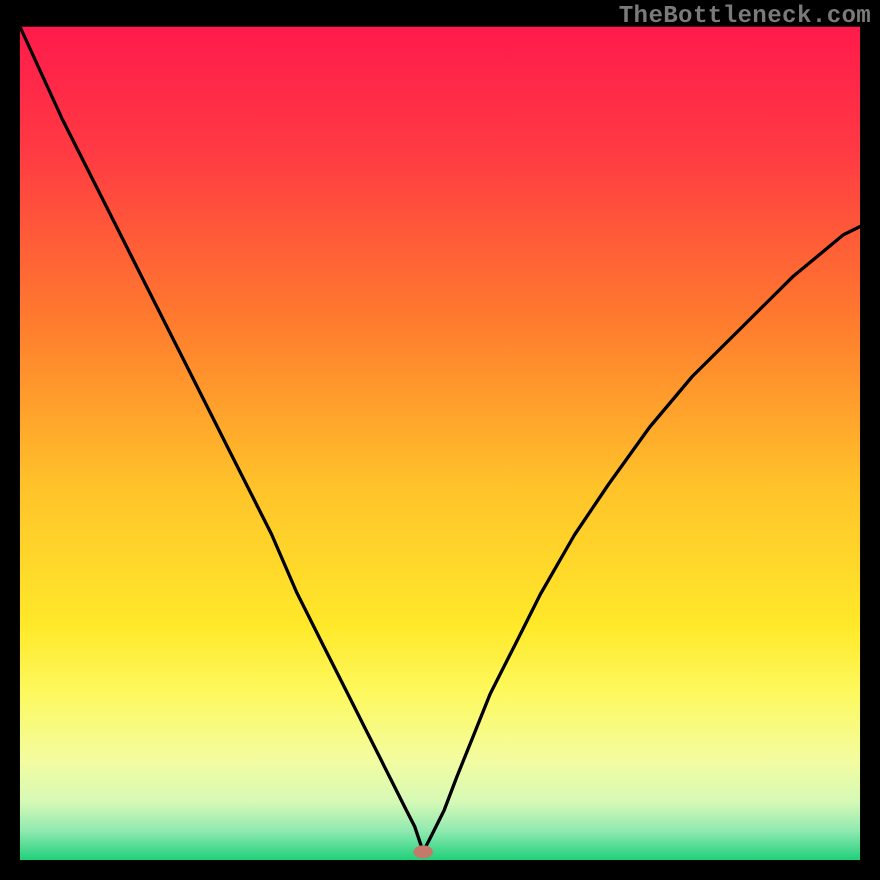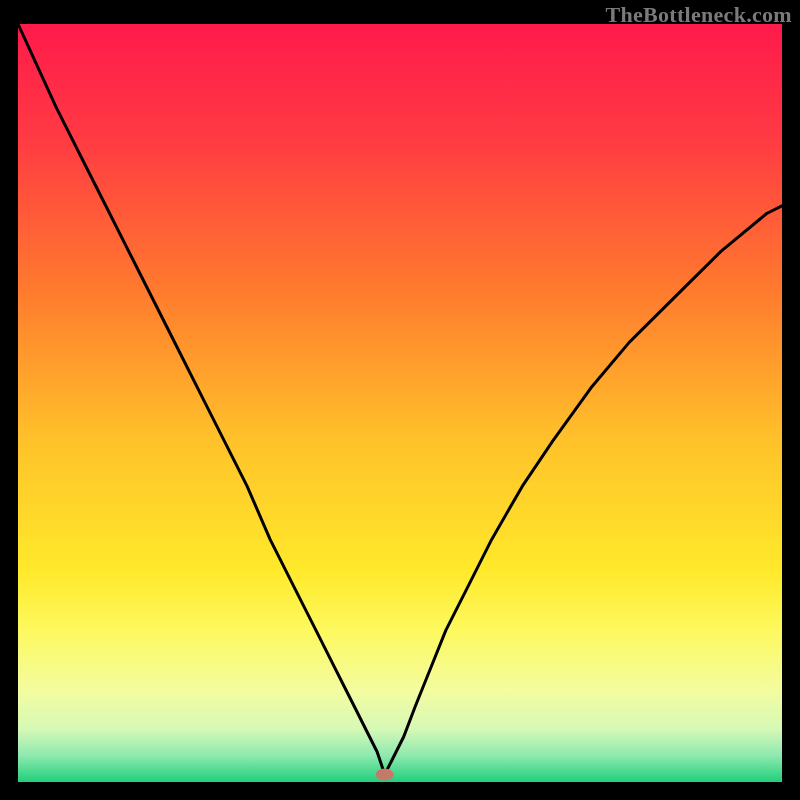--- a/index.html
+++ b/index.html
@@ -15,21 +15,21 @@
     left: 0;
     top: 0;
     width: 800px;
     height: 800px;
     background: #000;
   }
   .watermark {
     position: absolute;
     top: 2px;
     right: 8px;
-    font-family: Liberation Serif, serif;
+    font-family: Liberation Mono, monospace;
     font-size: 22px;
     font-weight: 600;
     color: #7a7a7a;
     letter-spacing: 0.3px;
   }
   svg.plot {
     position: absolute;
     left: 18px;
     top: 24px;
     width: 764px;

